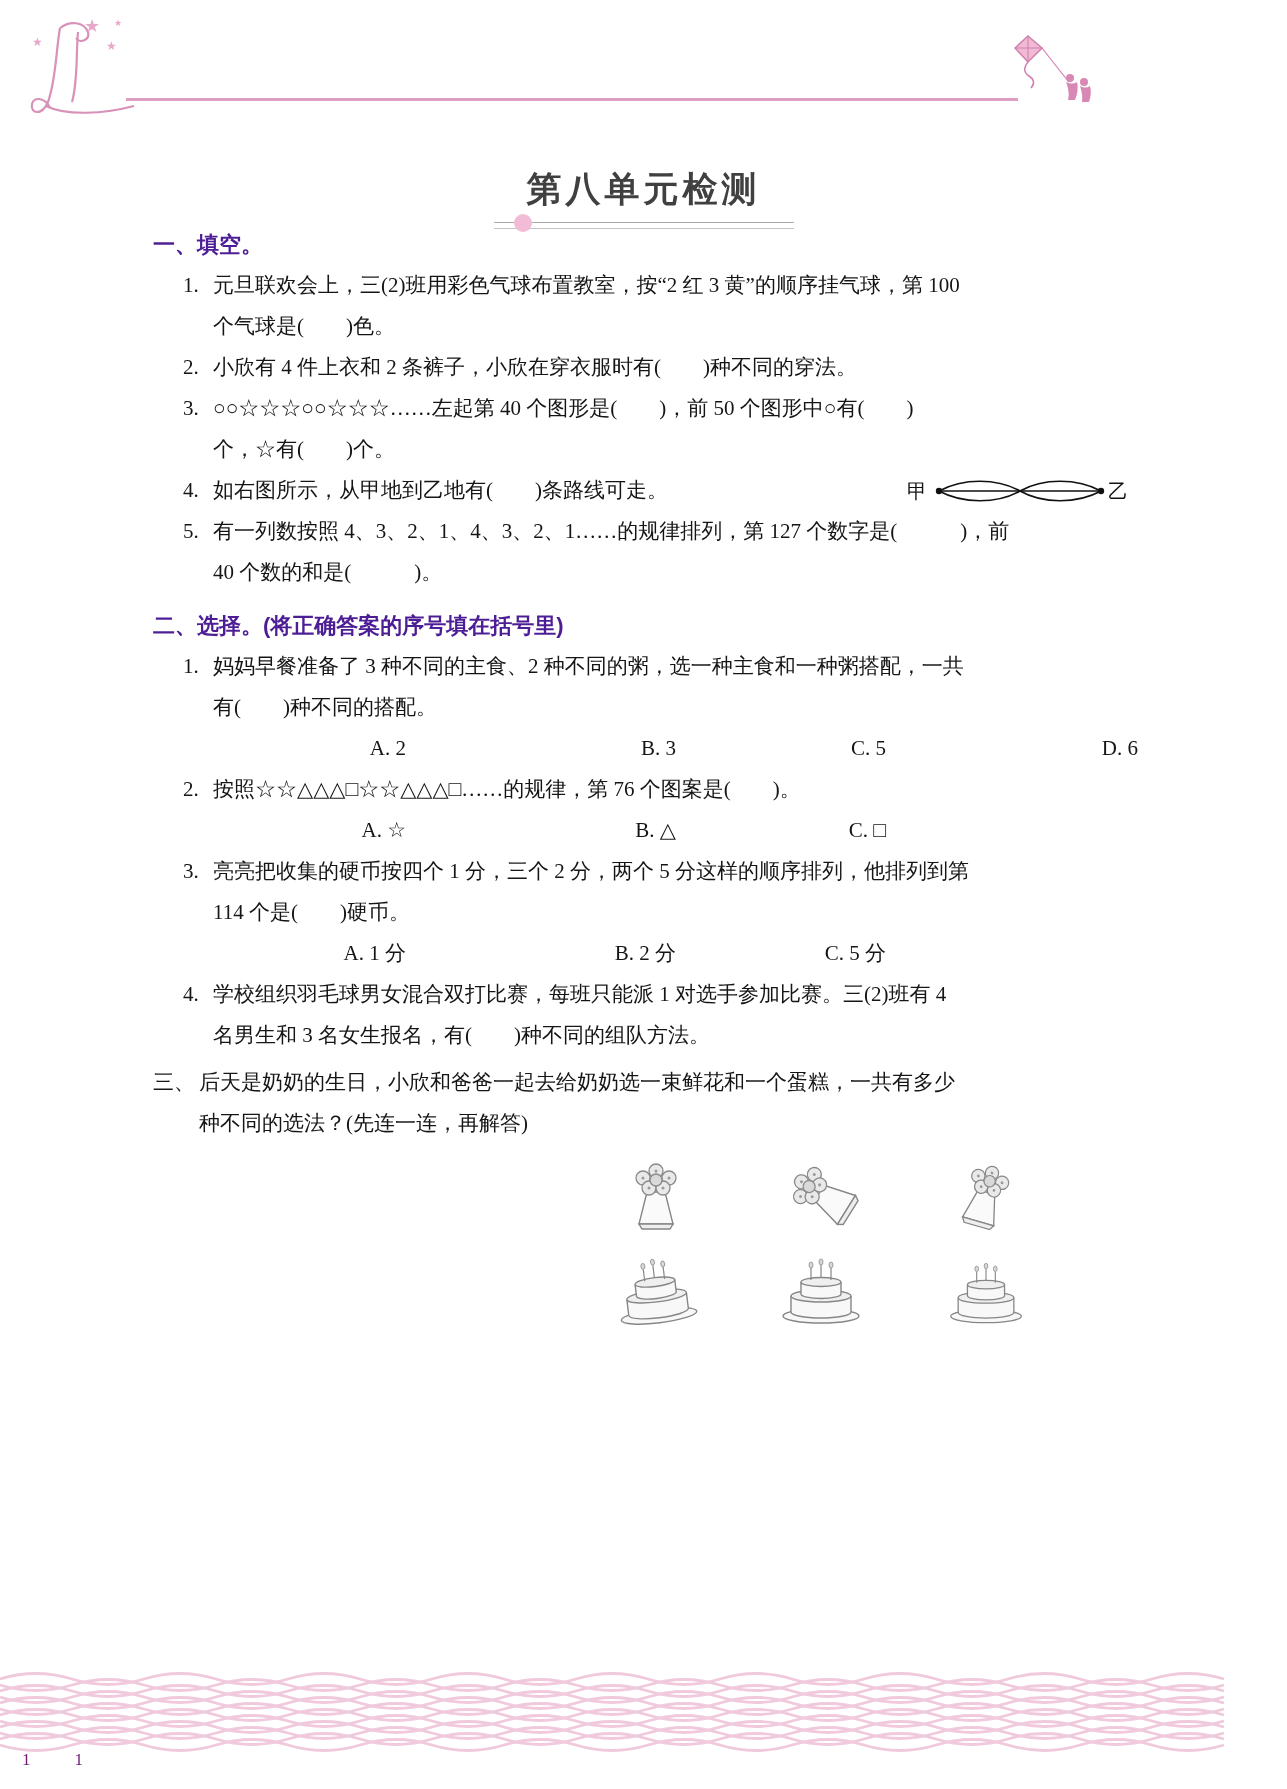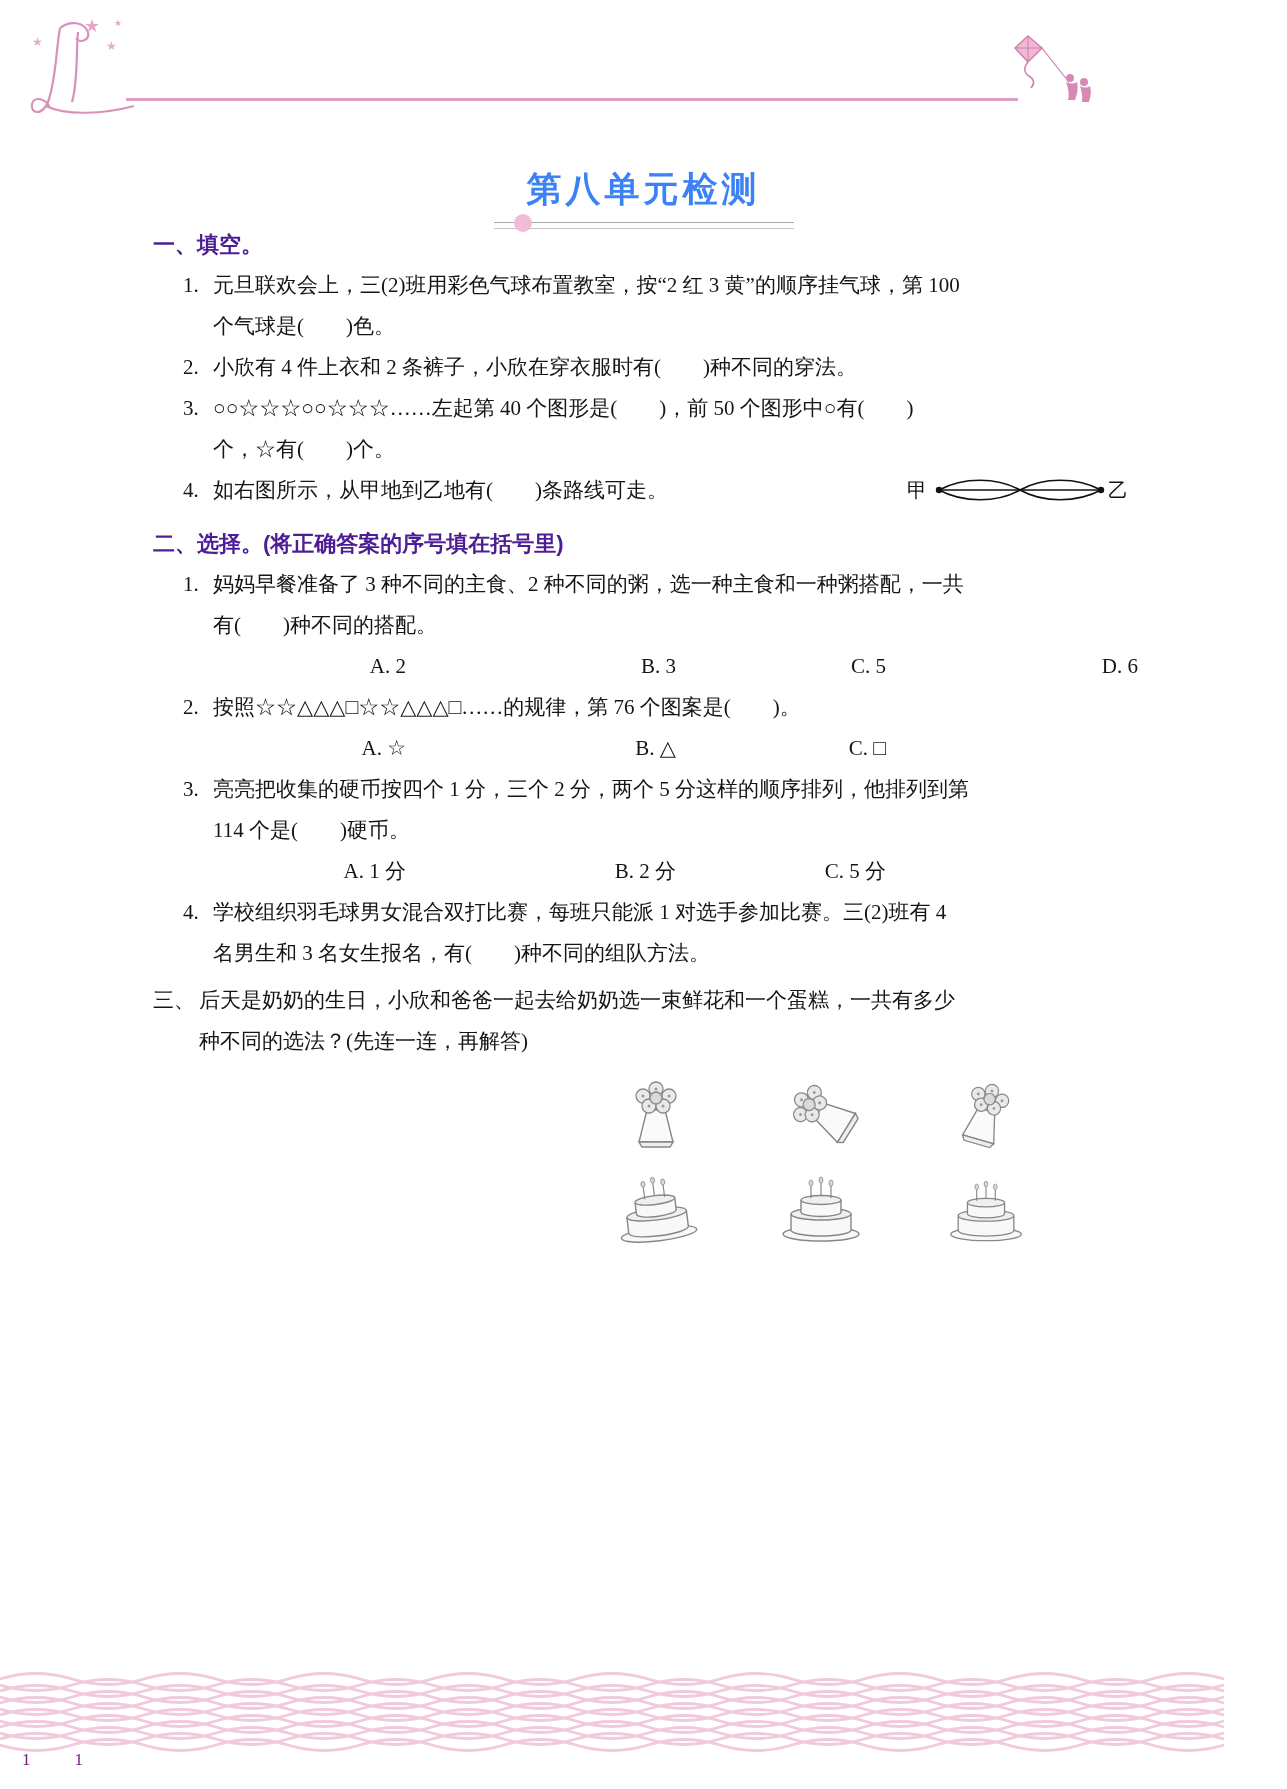--- a/index.html
+++ b/index.html
@@ -6,32 +6,32 @@
   body { width:1287px; font-family:"Liberation Serif","DejaVu Serif",serif; color:#151515; }
   .page { position:relative; width:1287px; height:1789px; background:#fff; overflow:hidden; }
 
   
   .ornament-left { position:absolute; left:26px; top:10px; }
   .ornament-right { position:absolute; left:1012px; top:32px; }
   .header-rule { position:absolute; left:126px; top:98px; width:892px; height:2.5px; background:#dd9ec4; }
 
   
   .title-wrap { position:absolute; top:166px; left:0; right:0; text-align:center; }
-  .page-title { margin:0; font-family:Liberation Mono, monospace; font-weight:700; font-size:35px; letter-spacing:4px; color:#3b82f6; }
+  .page-title { margin:0; font-family:Liberation Mono, monospace; font-weight:700; font-size:35px; letter-spacing:4px; color:#404040; }
   .title-underline { width:300px; margin:9px auto 0; height:5px; border-top:1.6px solid #a9a9a9; border-bottom:1.6px solid #c4c4c4; position:relative; }
   .title-dot { position:absolute; left:20px; top:-9px; width:18px; height:18px; border-radius:50%; background:#f3bcd6; }
 
   
   .main { position:absolute; top:224px; left:153px; width:985px; font-size:21px; line-height:41px; }
   h2.sec { margin:0; font-family:"Liberation Sans","DejaVu Sans",sans-serif; font-weight:700; font-size:22px; line-height:41px; color:#4c1d95; }
   h2.sec2 { margin-top:12px; }
   .item { margin:0; padding-left:60px; text-indent:-30px; }
   .num { display:inline-block; width:30px; text-indent:0; }
   .q-text { white-space:pre-wrap; }
-  .item-flex { display:flex; align-items:flex-start; }
+  .item-flex { display:flex; align-items:flex-end; }
   .item-flex .q { flex:1; margin:0; padding-left:60px; text-indent:-30px; }
   .route-diagram { flex:0 0 auto; margin-right:8px; }
   .dlabel { font-size:20px; font-family:"Liberation Serif","DejaVu Serif",serif; fill:#111; }
   .options { margin-left:28px; display:grid; grid-template-columns:225px 270px 210px auto; line-height:41px;text-align:right; }
 
   .sec3 { margin:6px 0 0 0; padding-left:46px; text-indent:-46px;font-family:Liberation Serif, serif; }
   .sec3-marker { display:inline-block; width:46px; text-indent:0; }
 
   
   .img-grid { margin:14px 0 0 448px; width:440px; display:grid; grid-template-columns:repeat(3,1fr); row-gap:26px; column-gap:56px; justify-items:center; align-items:end; }
@@ -154,20 +154,22 @@
         <circle cx="196" cy="20" r="3.2" fill="#111"></circle>
         <g fill="none" stroke="#111" stroke-width="1.6">
           <path d="M34 20 C58 7 92 7 115 20 C138 7 172 7 196 20"></path>
           <path d="M34 20 C58 33 92 33 115 20 C138 33 172 33 196 20"></path>
           <path d="M34 20 L196 20"></path>
         </g>
         <text x="203" y="27" class="dlabel">乙</text>
       </svg>
     </div>
 
+    <p class="item"><span class="num">5.</span><span class="q-text">有一列数按照 4、3、2、1、4、3、2、1……的规律排列，第 127 个数字是(　　　)，前
+40 个数的和是(　　　)。</span></p>
 
     <h2 class="sec sec2">二、选择。(将正确答案的序号填在括号里)</h2>
 
     <p class="item"><span class="num">1.</span><span class="q-text">妈妈早餐准备了 3 种不同的主食、2 种不同的粥，选一种主食和一种粥搭配，一共
 有(　　)种不同的搭配。</span></p>
     <div class="options">
       <span>A. 2</span>
       <span>B. 3</span>
       <span>C. 5</span>
       <span>D. 6</span>

